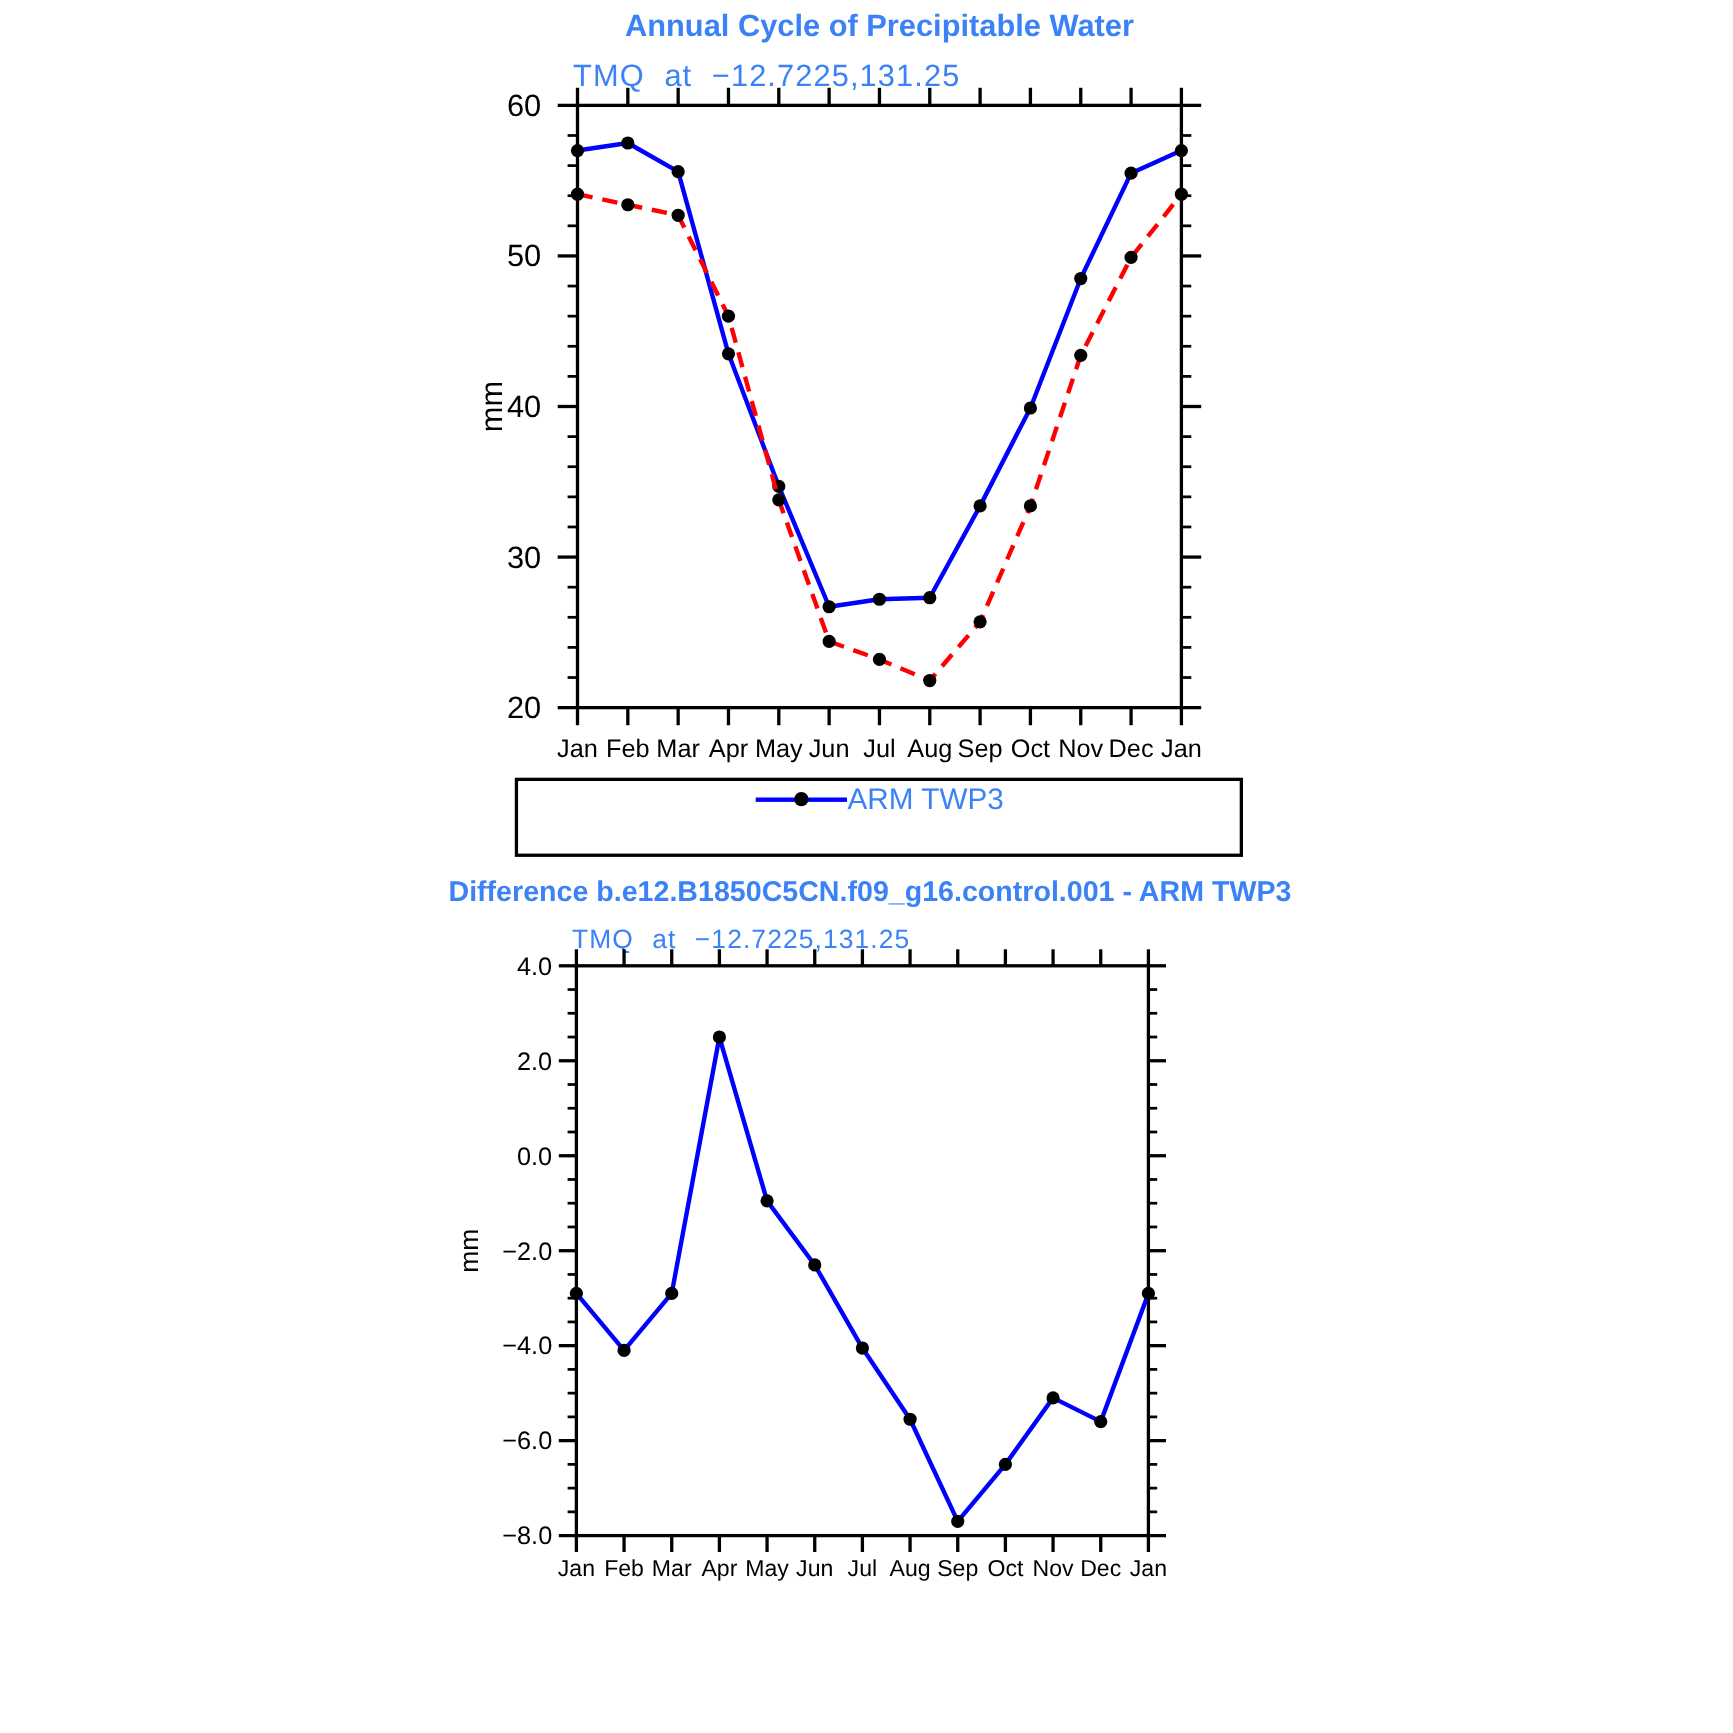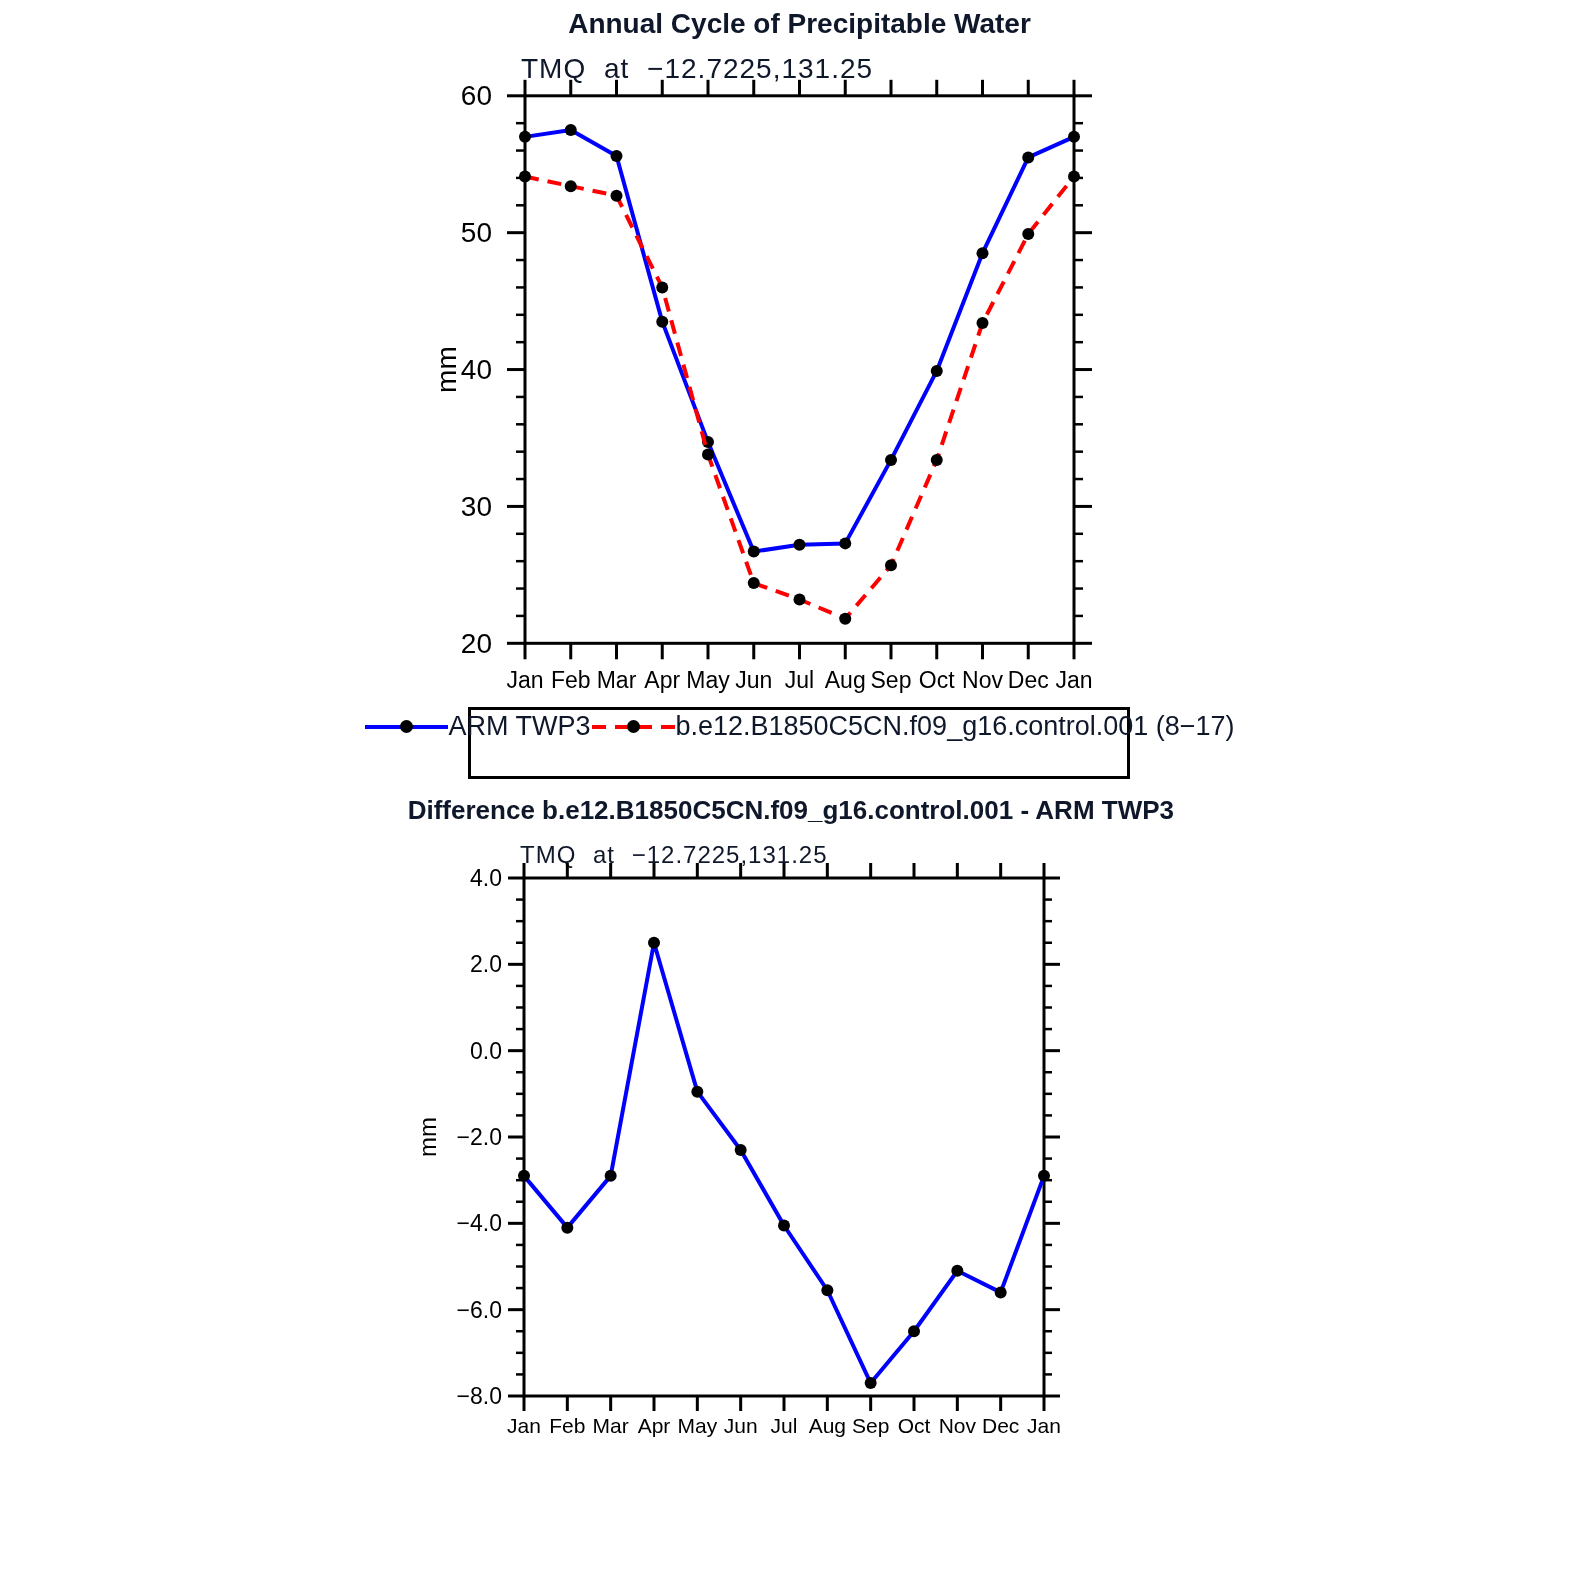--- a/index.html
+++ b/index.html
@@ -1,18 +1,18 @@
 <!DOCTYPE html>
 <html><head>
 <meta charset="utf-8">
 <style>
   html,body{margin:0;padding:0;background:#ffffff;}
   .page{
     position:relative;width:1575px;height:1575px;background:#ffffff;overflow:hidden;
-    font-family:"Liberation Sans","DejaVu Sans",sans-serif;color:#0f172a;
+    font-family:"Liberation Sans","DejaVu Sans",sans-serif;color:#3b82f6;
   }
   .chart-title{position:absolute;font-weight:700;white-space:nowrap;}
   .top-title{left:525px;top:8px;width:549px;text-align:center;font-size:28px;}
   .bottom-title{left:394px;top:795px;width:780px;text-align:right;font-size:26px;}
   .chart-subtitle{
     position:absolute;font-weight:400;white-space:nowrap;
     letter-spacing:1px;word-spacing:9px;
   }
   .top-subtitle{left:521px;top:53px;font-size:28px;}
   .bottom-subtitle{left:520px;top:841px;font-size:24px;}
@@ -294,21 +294,15 @@
       </g>
     </svg>
 
   <div class="legend">
     <div class="legend-row">
       <span class="legend-swatch" style="background: rgb(0, 0, 255);">
         <span class="legend-dot" style="background: rgb(0, 0, 0);"></span>
       </span>
       <span class="legend-label">ARM TWP3</span>
     </div>
-    <div class="legend-row">
-      <span class="legend-swatch" style="background: repeating-linear-gradient(90deg, rgb(255, 0, 0) 0px, rgb(255, 0, 0) 14px, transparent 14px, transparent 23px);">
-        <span class="legend-dot" style="background: rgb(0, 0, 0);"></span>
-      </span>
-      <span class="legend-label">b.e12.B1850C5CN.f09_g16.control.001 (8−17)</span>
-    </div>
   </div>
 
 </div>
 
 </body></html>

